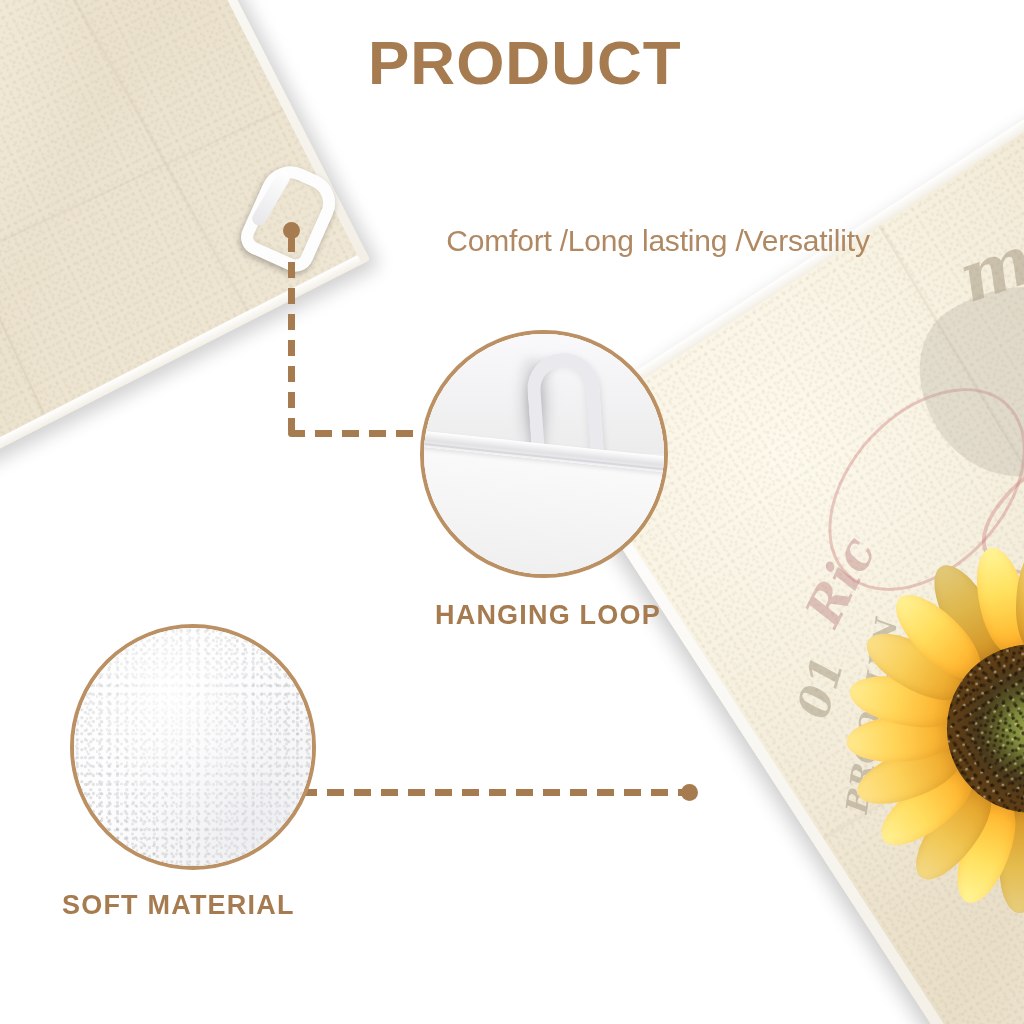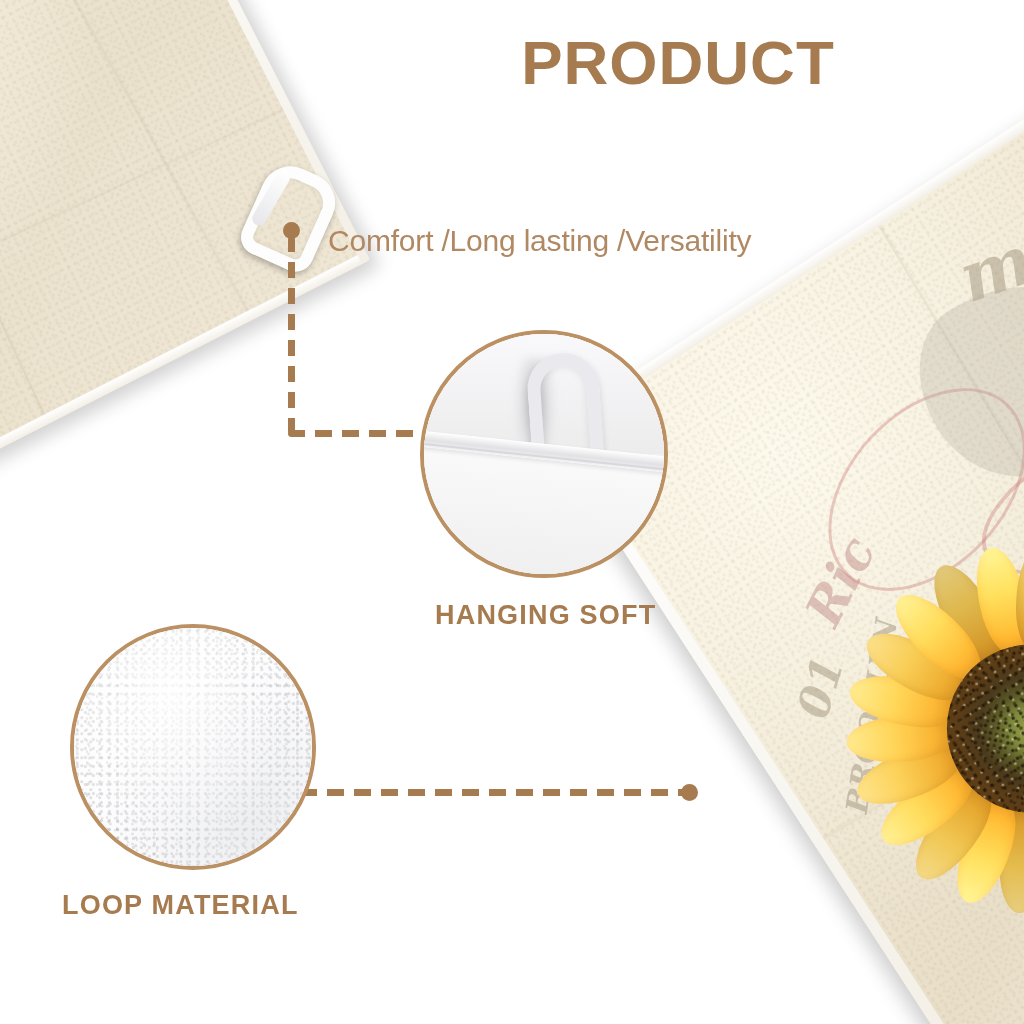--- a/index.html
+++ b/index.html
@@ -1,25 +1,25 @@
 <!DOCTYPE html>
 <html><head>
 <meta charset="utf-8">
 <style>
   html,body{margin:0;padding:0;background:#fff;}
   body{width:1024px;height:1024px;overflow:hidden;
        font-family:"Liberation Sans","DejaVu Sans",sans-serif;}
   #stage{position:relative;width:1024px;height:1024px;background:#ffffff;overflow:hidden;}
 
   
-  .heading{position:absolute;right:36px;top:34px;width:620px;text-align:center;
+  .heading{position:absolute;right:36px;top:34px;width:620px;text-align:left;
            font-weight:700;font-size:62px;line-height:0.92;letter-spacing:1px;
            color:#a57b4f;}
   .heading .l2{display:block;}
-  .subtitle{position:absolute;right:36px;top:224px;width:660px;text-align:left;
+  .subtitle{position:absolute;right:36px;top:224px;width:660px;text-align:center;
             font-size:30px;color:#b08862;letter-spacing:-0.2px;white-space:nowrap;}
 
   
   .calloutlabel{position:absolute;font-weight:700;color:#a57b4f;letter-spacing:1.2px;}
   #lbl-loop{left:435px;top:600px;font-size:27px;}
   #lbl-soft{left:62px;top:890px;font-size:27px;}
 
   
   .detail-circle{position:absolute;border-radius:50%;border:4px solid #bb9062;
                  overflow:hidden;background:#f2f2f2;}
@@ -218,23 +218,23 @@
   <div class="detail-circle" id="circle-loop">
     <div class="loopshot">
       <div class="upperwall"></div>
       <div class="loopshade"></div>
       <div class="loopband"></div>
       <div class="towel"></div>
       <div class="seam"></div>
       <div class="seamline"></div>
     </div>
   </div>
-  <div class="calloutlabel" id="lbl-loop">HANGING SOFT</div>
+  <div class="calloutlabel" id="lbl-loop">HANGING LOOP</div>
 
   <div class="detail-circle" id="circle-soft">
     <div class="terry">
       <div class="tex"></div>
       <div class="sheen"></div>
     </div>
   </div>
-  <div class="calloutlabel" id="lbl-soft">LOOP MATERIAL</div>
+  <div class="calloutlabel" id="lbl-soft">SOFT MATERIAL</div>
 
 </div>
 
 </body></html>

